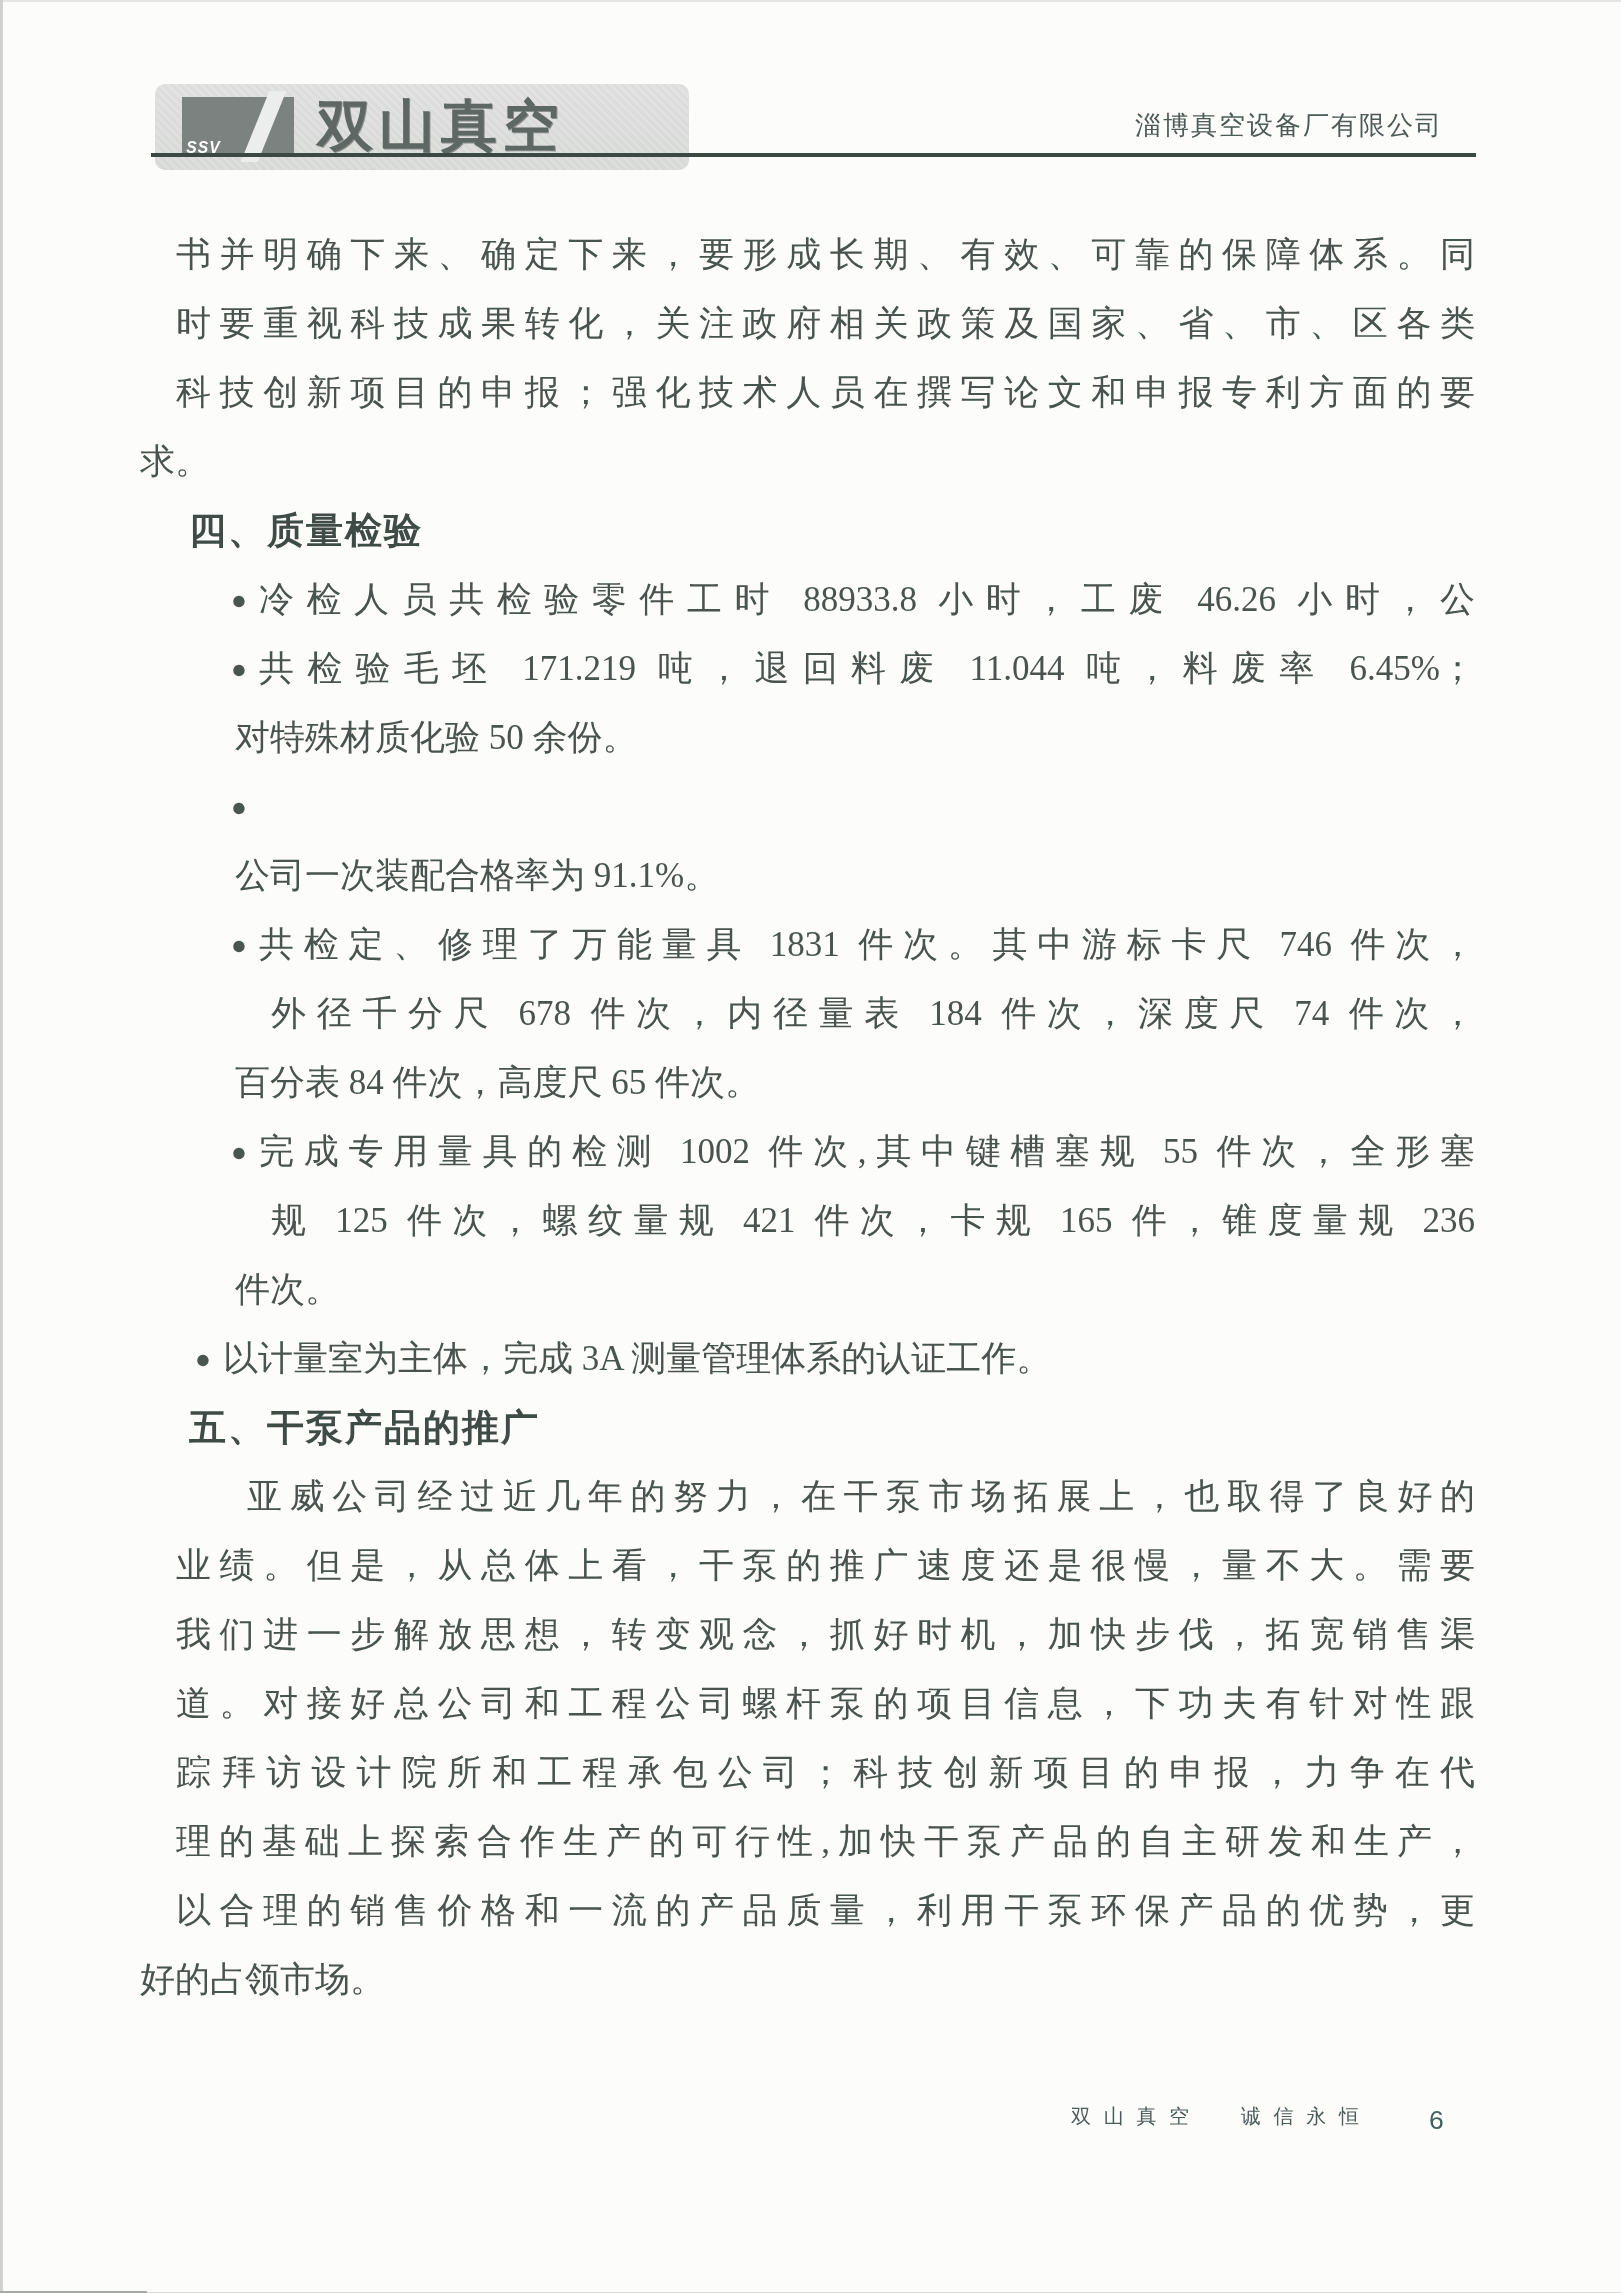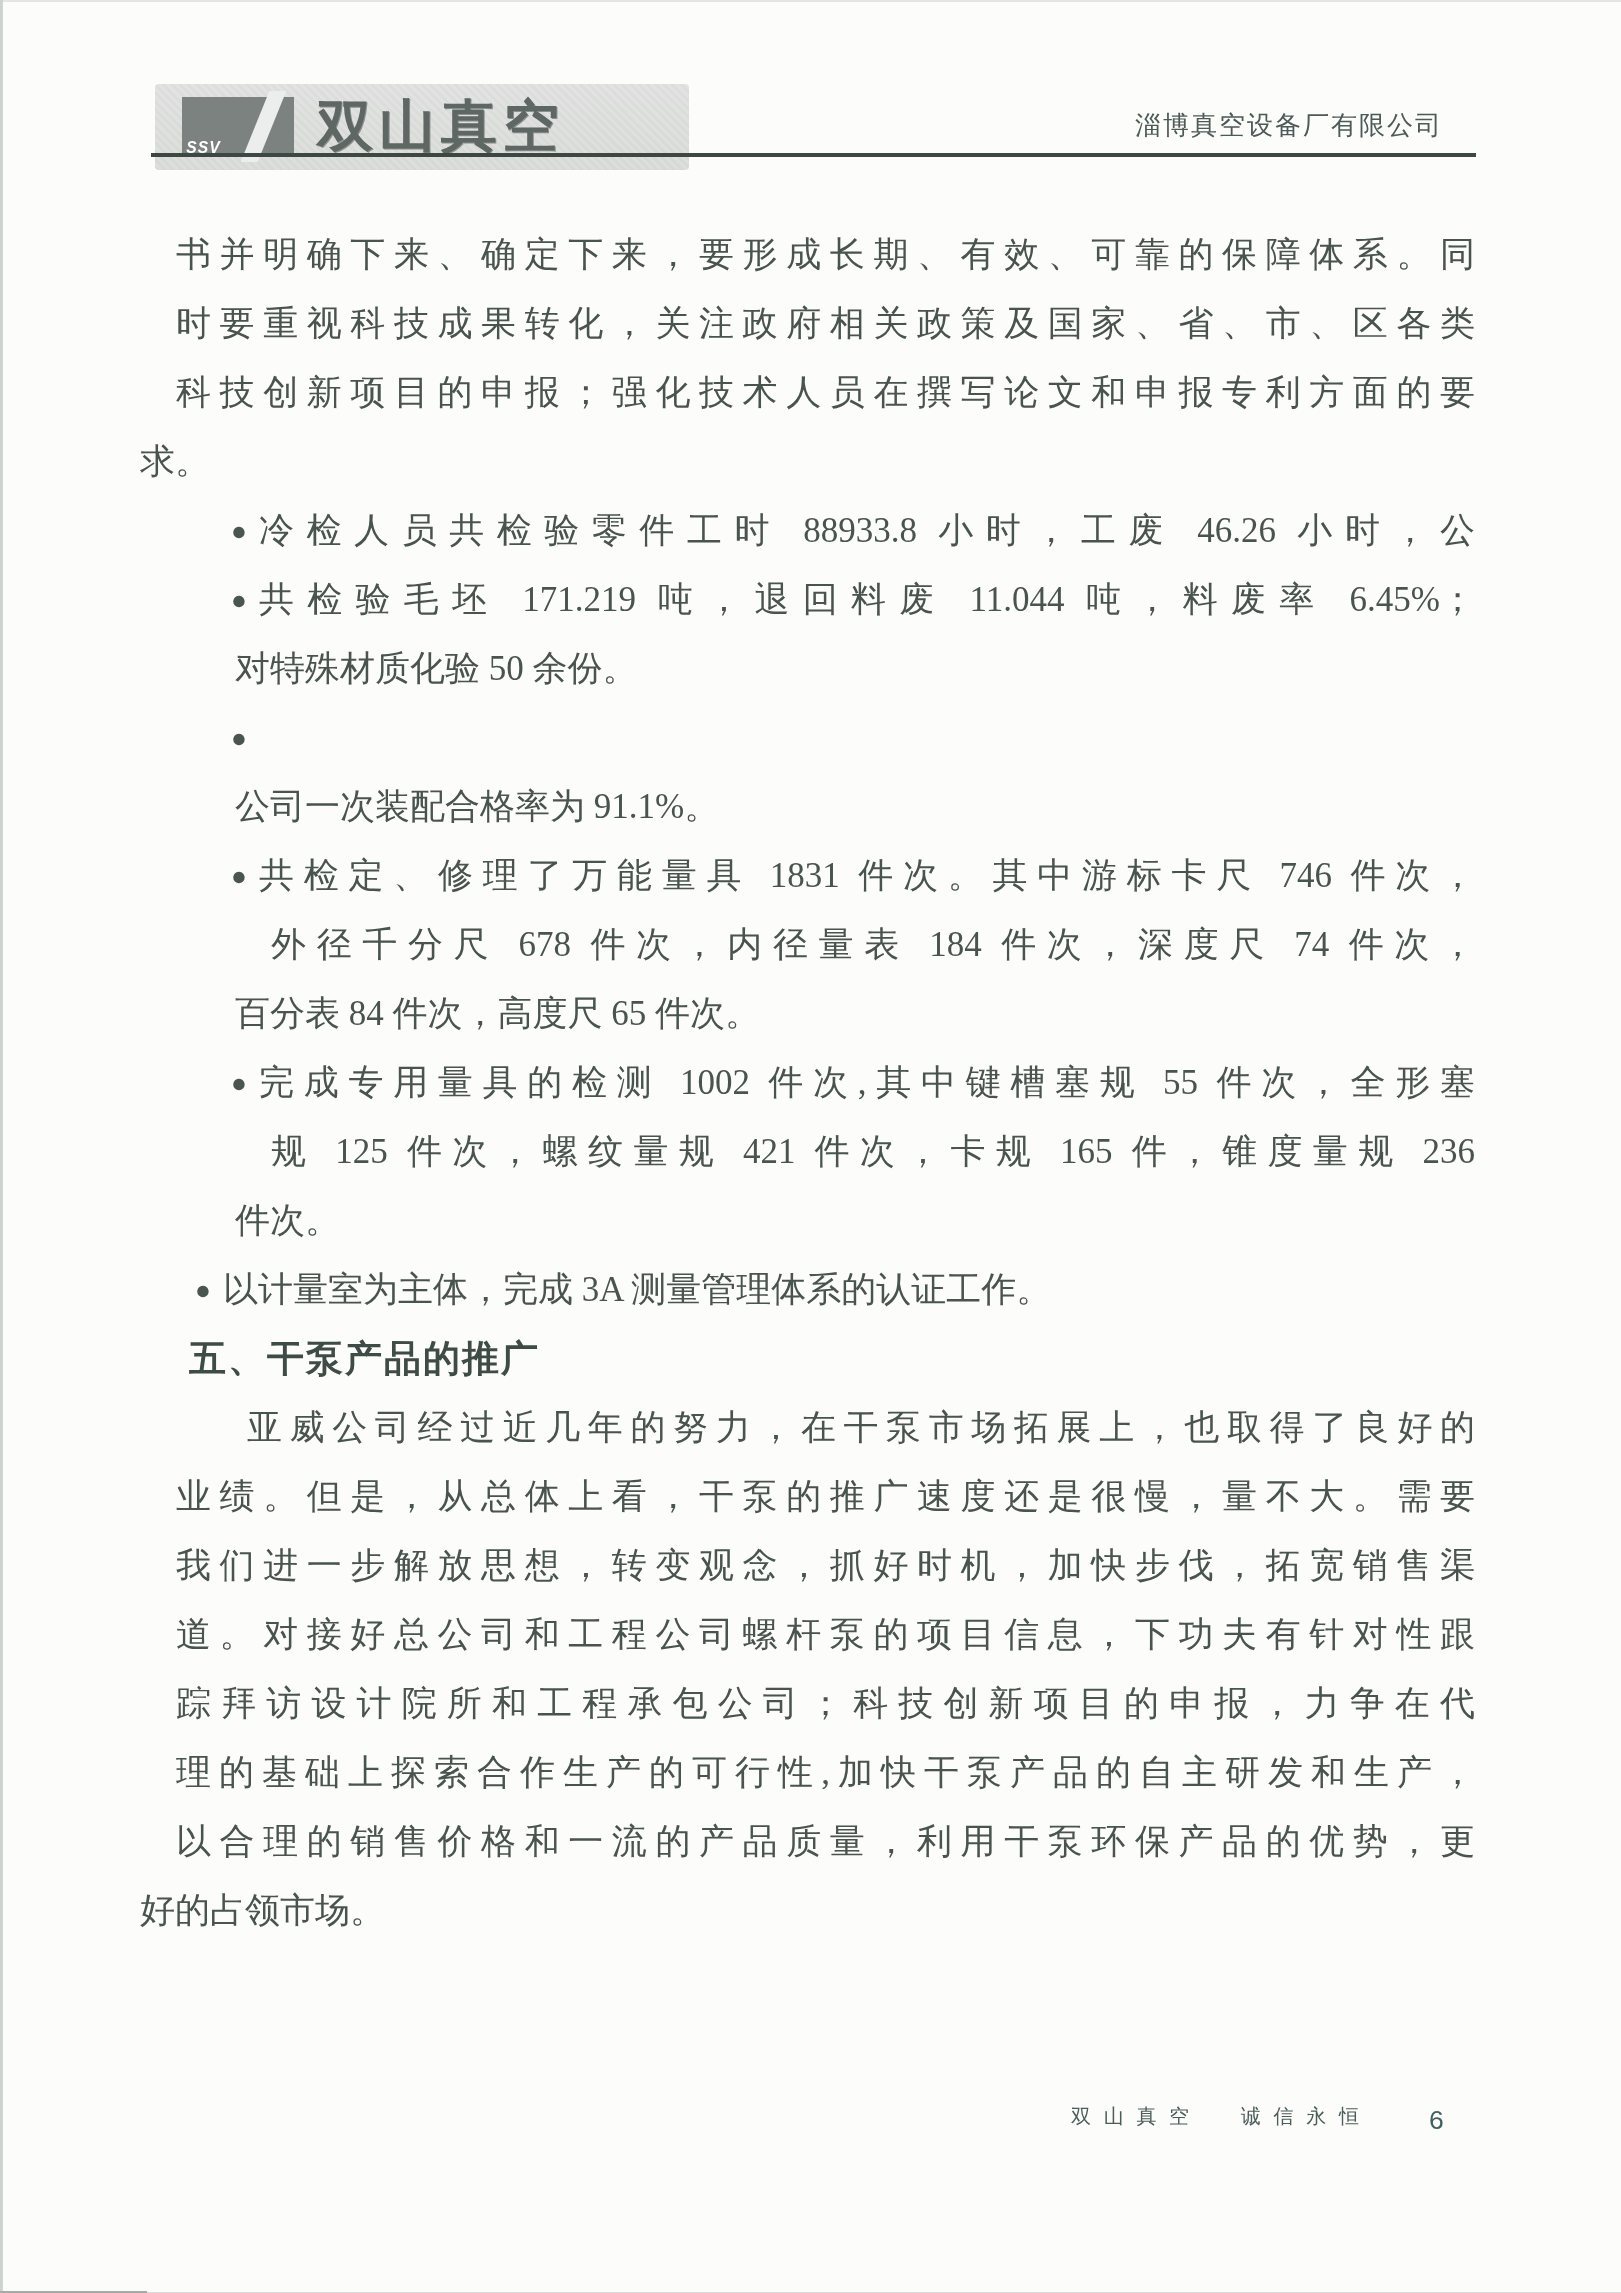--- a/index.html
+++ b/index.html
@@ -18,21 +18,21 @@
     color:var(--ink);
     box-shadow:inset 2.9px 0 0 #cfd1cf, inset 0 -2px 0 #dadbda, inset 0 2px 0 #e4e5e4;
     overflow:hidden;
   }
   
   .logo-area{
     position:absolute;left:155px;top:84px;width:534px;height:86px;
     background:
       repeating-linear-gradient(45deg,rgba(190,192,190,.18) 0 2.9px,rgba(220,221,220,.18) 2.9px 5.9px),
       linear-gradient(#e3e4e3,#dcdedc);
-    border-radius:4px;
+    border-radius:10px;
   }
   .logo-sq{
     position:absolute;left:27.4px;top:12.7px;width:112px;height:59px;
     background:var(--logo-gray);
   }
   .logo-slash{
     position:absolute;left:73px;top:-5.9px;width:16.7px;height:71px;
     background:#eceded;transform:skewX(-22deg);
   }
   .logo-ssv{
@@ -110,20 +110,21 @@
   <div class="header-company">淄博真空设备厂有限公司</div>
   <div class="header-rule"></div>
 
   <div class="content">
     <div>
         <div class="line fill">书并明确下来、确定下来，要形成长期、有效、可靠的保障体系。同</div>
         <div class="line fill">时要重视科技成果转化，关注政府相关政策及国家、省、市、区各类</div>
         <div class="line fill">科技创新项目的申报；强化技术人员在撰写论文和申报专利方面的要</div>
         <div class="line">求。</div>
       </div>
+    <div class="h-row">四、质量检验</div>
     <div>
         <div class="line b-first fill"><span class="dot">●</span><span>冷检人员共检验零件工时 88933.8 小时，工废 46.26 小时，公</span></div>
         <div class="line b-first fill"><span class="dot">●</span><span>共检验毛坯 171.219 吨，退回料废 11.044 吨，料废率 6.45%；</span></div>
         <div class="line b-cont">对特殊材质化验 50 余份。</div>
         <div class="line b-first fill"><span class="dot">●</span></div>
         <div class="line b-cont">公司一次装配合格率为 91.1%。</div>
         <div class="line b-first fill"><span class="dot">●</span><span>共检定、修理了万能量具 1831 件次。其中游标卡尺 746 件次，</span></div>
         <div class="line b-cont fill">外径千分尺 678 件次，内径量表 184 件次，深度尺 74 件次，</div>
         <div class="line b-cont">百分表 84 件次，高度尺 65 件次。</div>
         <div class="line b-first fill"><span class="dot">●</span><span>完成专用量具的检测 1002 件次,其中键槽塞规 55 件次，全形塞</span></div>

